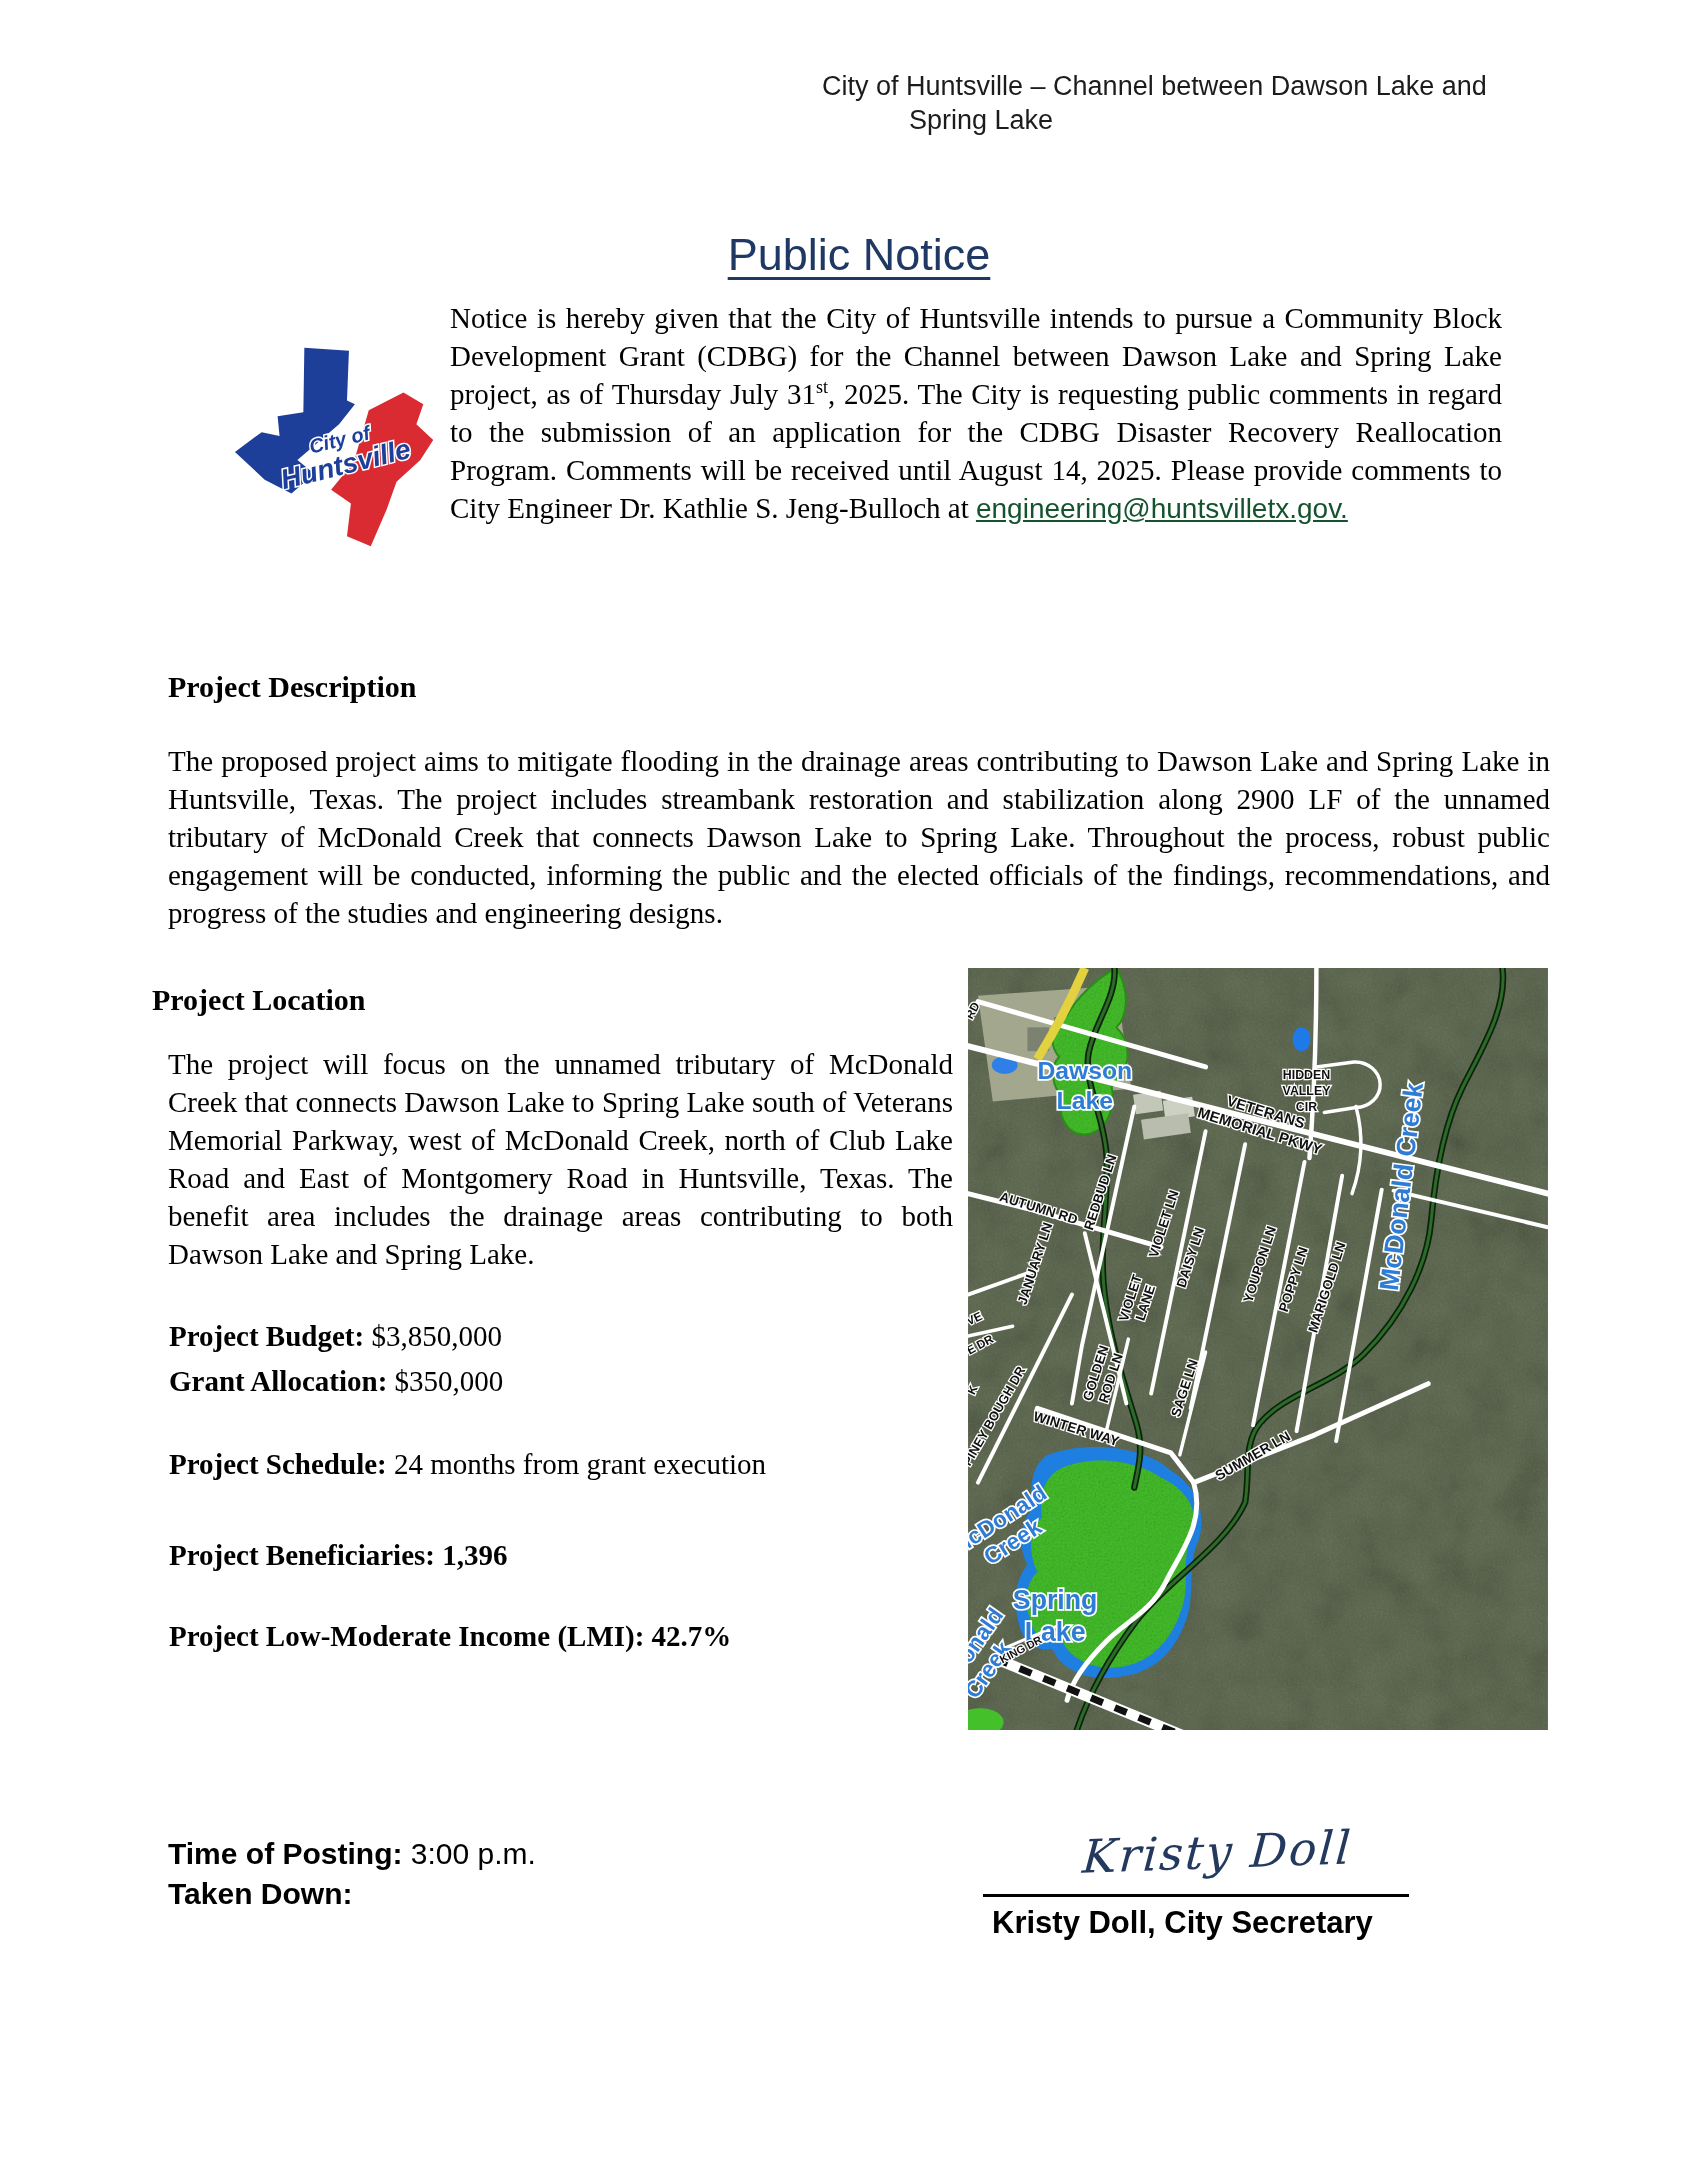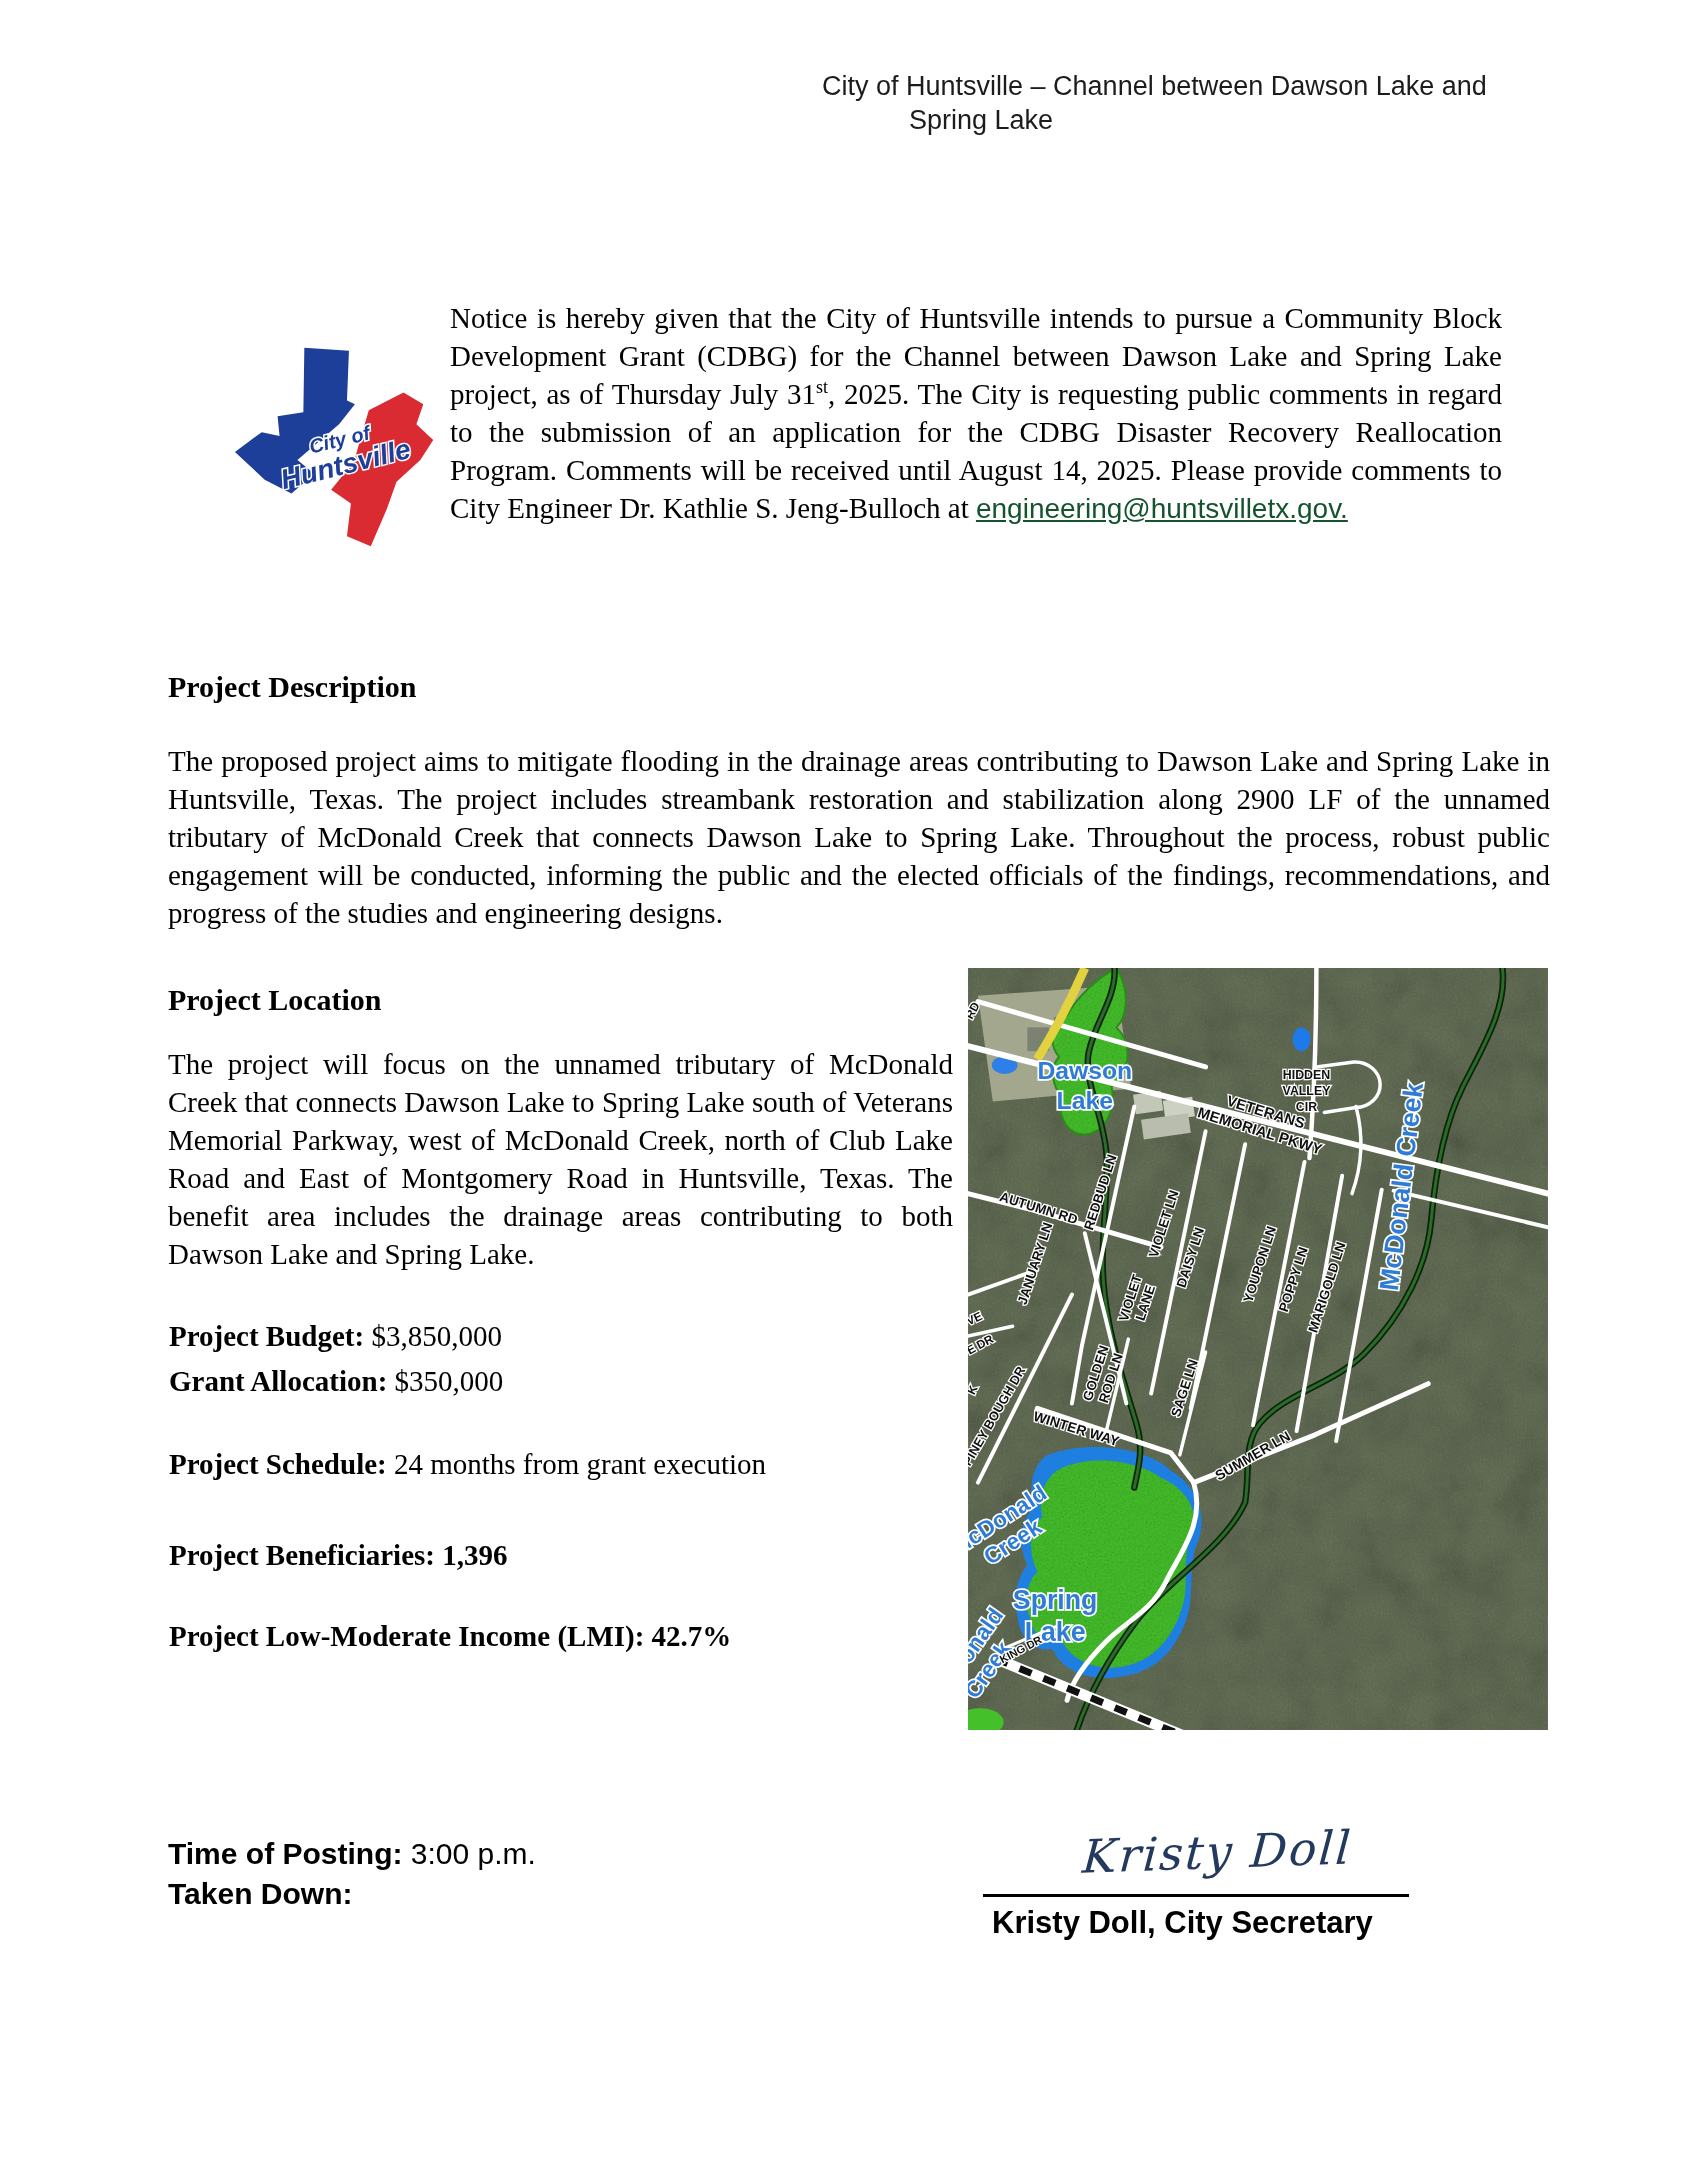--- a/index.html
+++ b/index.html
@@ -54,38 +54,39 @@
 </head>
 <body>
 
 <div class="page">
 
   <div class="hdr">
     <div class="l1">City of Huntsville – Channel between Dawson Lake and</div>
     <div class="l2">Spring Lake</div>
   </div>
 
+  <div class="title">Public Notice</div>
 
   <svg class="logo" width="248" height="228" viewBox="0 0 250 230">
     <path fill="#1d3e99" d="M85,15 L130,18 L128,68 L136,72 L120,92 L78,128 L95,142 L72,162 L45,148 L15,120 L42,100 L60,104 L58,84 L84,80 Z"></path>
     <path fill="#da2a32" d="M150,78 L185,60 L205,72 L198,92 L215,108 L202,128 L178,150 L168,178 L152,215 L128,205 L132,172 L112,158 L135,130 Z"></path>
     <g transform="translate(125,126) rotate(-14)">
       <text y="-12" font-size="20">City of</text>
       <text y="16" font-size="28">Huntsville</text>
     </g>
   </svg>
 
   <div class="notice">
     <span>Notice is hereby given that the City of Huntsville intends to pursue a Community Block Development Grant (CDBG) for the Channel between Dawson Lake and Spring Lake project, as of Thursday July 31</span><sup>st</sup><span>, 2025. The City is requesting public comments in regard to the submission of an application for the CDBG Disaster Recovery Reallocation Program. Comments will be received until August 14, 2025. Please provide comments to City Engineer Dr. Kathlie S. Jeng-Bulloch at </span><a class="email" href="#">engineering@huntsvilletx.gov.</a>
   </div>
 
   <div class="h2" style="left:168px;top:670px;">Project Description</div>
   <div class="body-text" style="left:168px;top:742px;width:1382px;">The proposed project aims to mitigate flooding in the drainage areas contributing to Dawson Lake and Spring Lake in Huntsville, Texas. The project includes streambank restoration and stabilization along 2900 LF of the unnamed tributary of McDonald Creek that connects Dawson Lake to Spring Lake. Throughout the process, robust public engagement will be conducted, informing the public and the elected officials of the findings, recommendations, and progress of the studies and engineering designs.</div>
 
-  <div class="h2" style="left:168px;top:983px;">Project Location</div>
+  <div class="h2" style="left:152px;top:983px;">Project Location</div>
   <div class="body-text" style="left:168px;top:1045px;width:785px;">The project will focus on the unnamed tributary of McDonald Creek that connects Dawson Lake to Spring Lake south of Veterans Memorial Parkway, west of McDonald Creek, north of Club Lake Road and East of Montgomery Road in Huntsville, Texas. The benefit area includes the drainage areas contributing to both Dawson Lake and Spring Lake.</div>
 
   <div class="facts">
     <div class="fact"><b>Project Budget:</b><span> $3,850,000</span><br>
       <b>Grant Allocation:</b><span> $350,000</span></div>
     <div class="sched"><b>Project Schedule:</b><span> 24 months from grant execution</span></div>
     <div class="benef">Project Beneficiaries: 1,396</div>
     <div class="lmi">Project Low-Moderate Income (LMI): 42.7%</div>
   </div>
 

